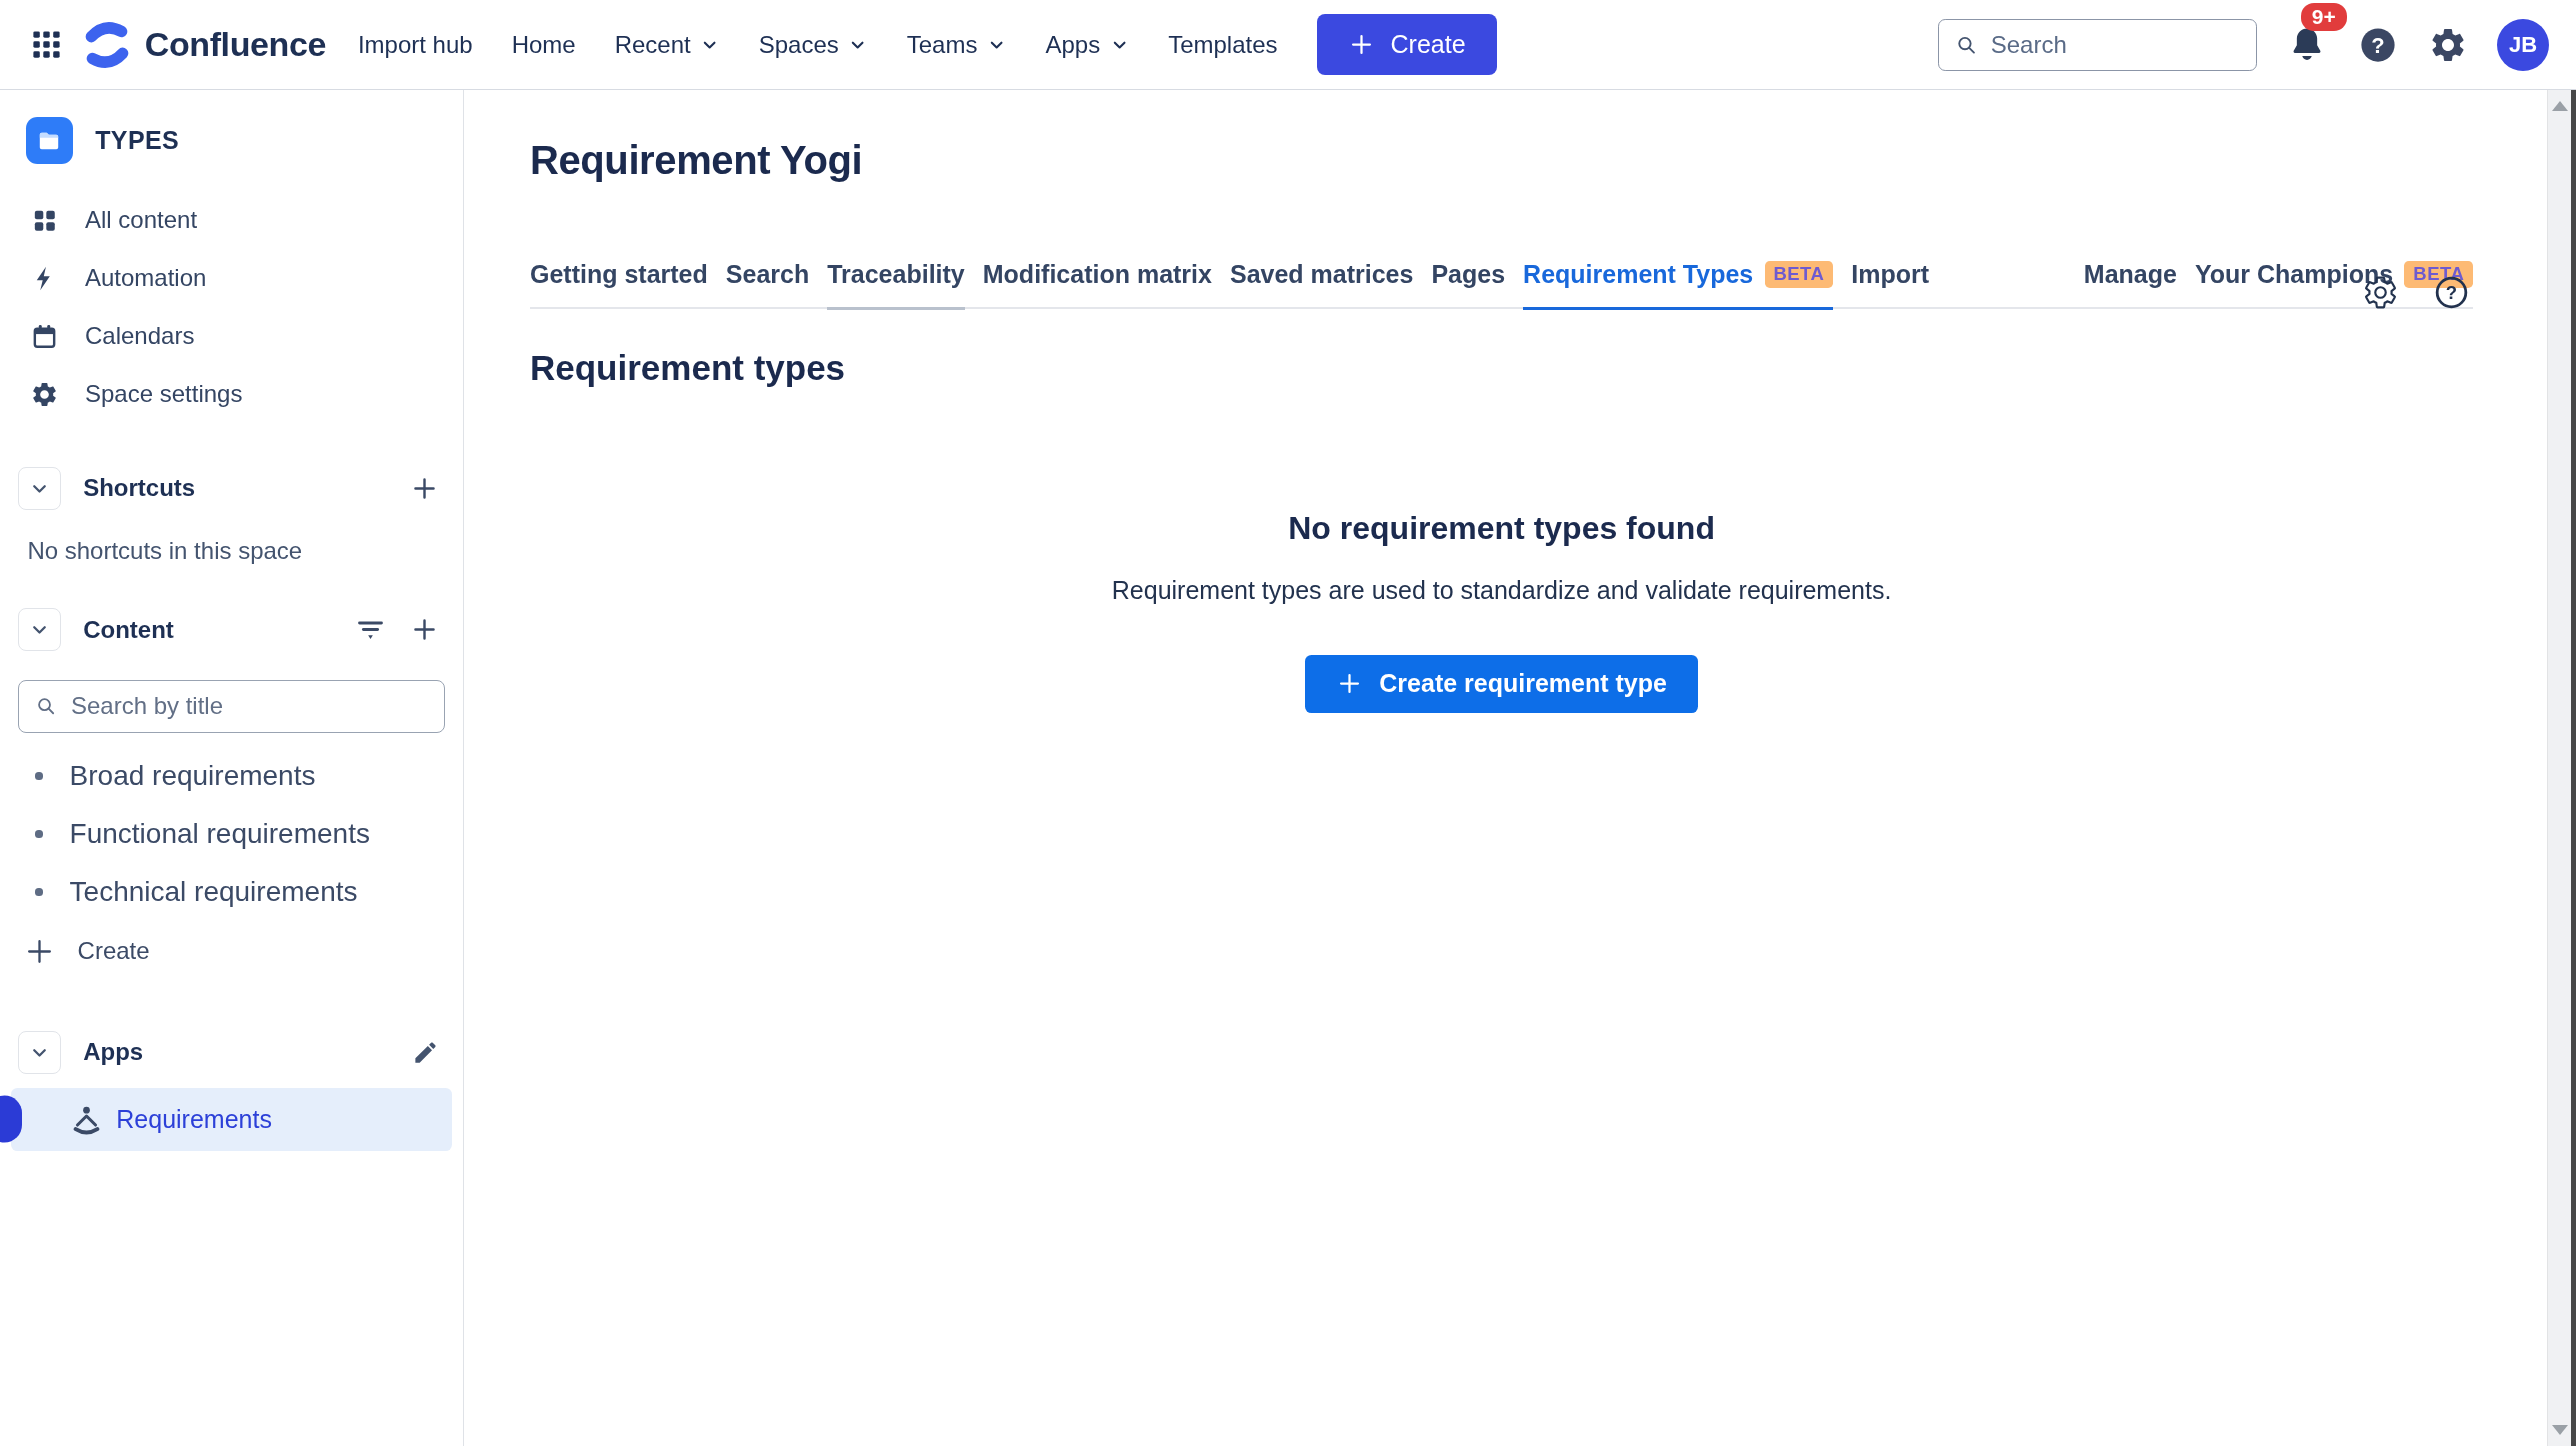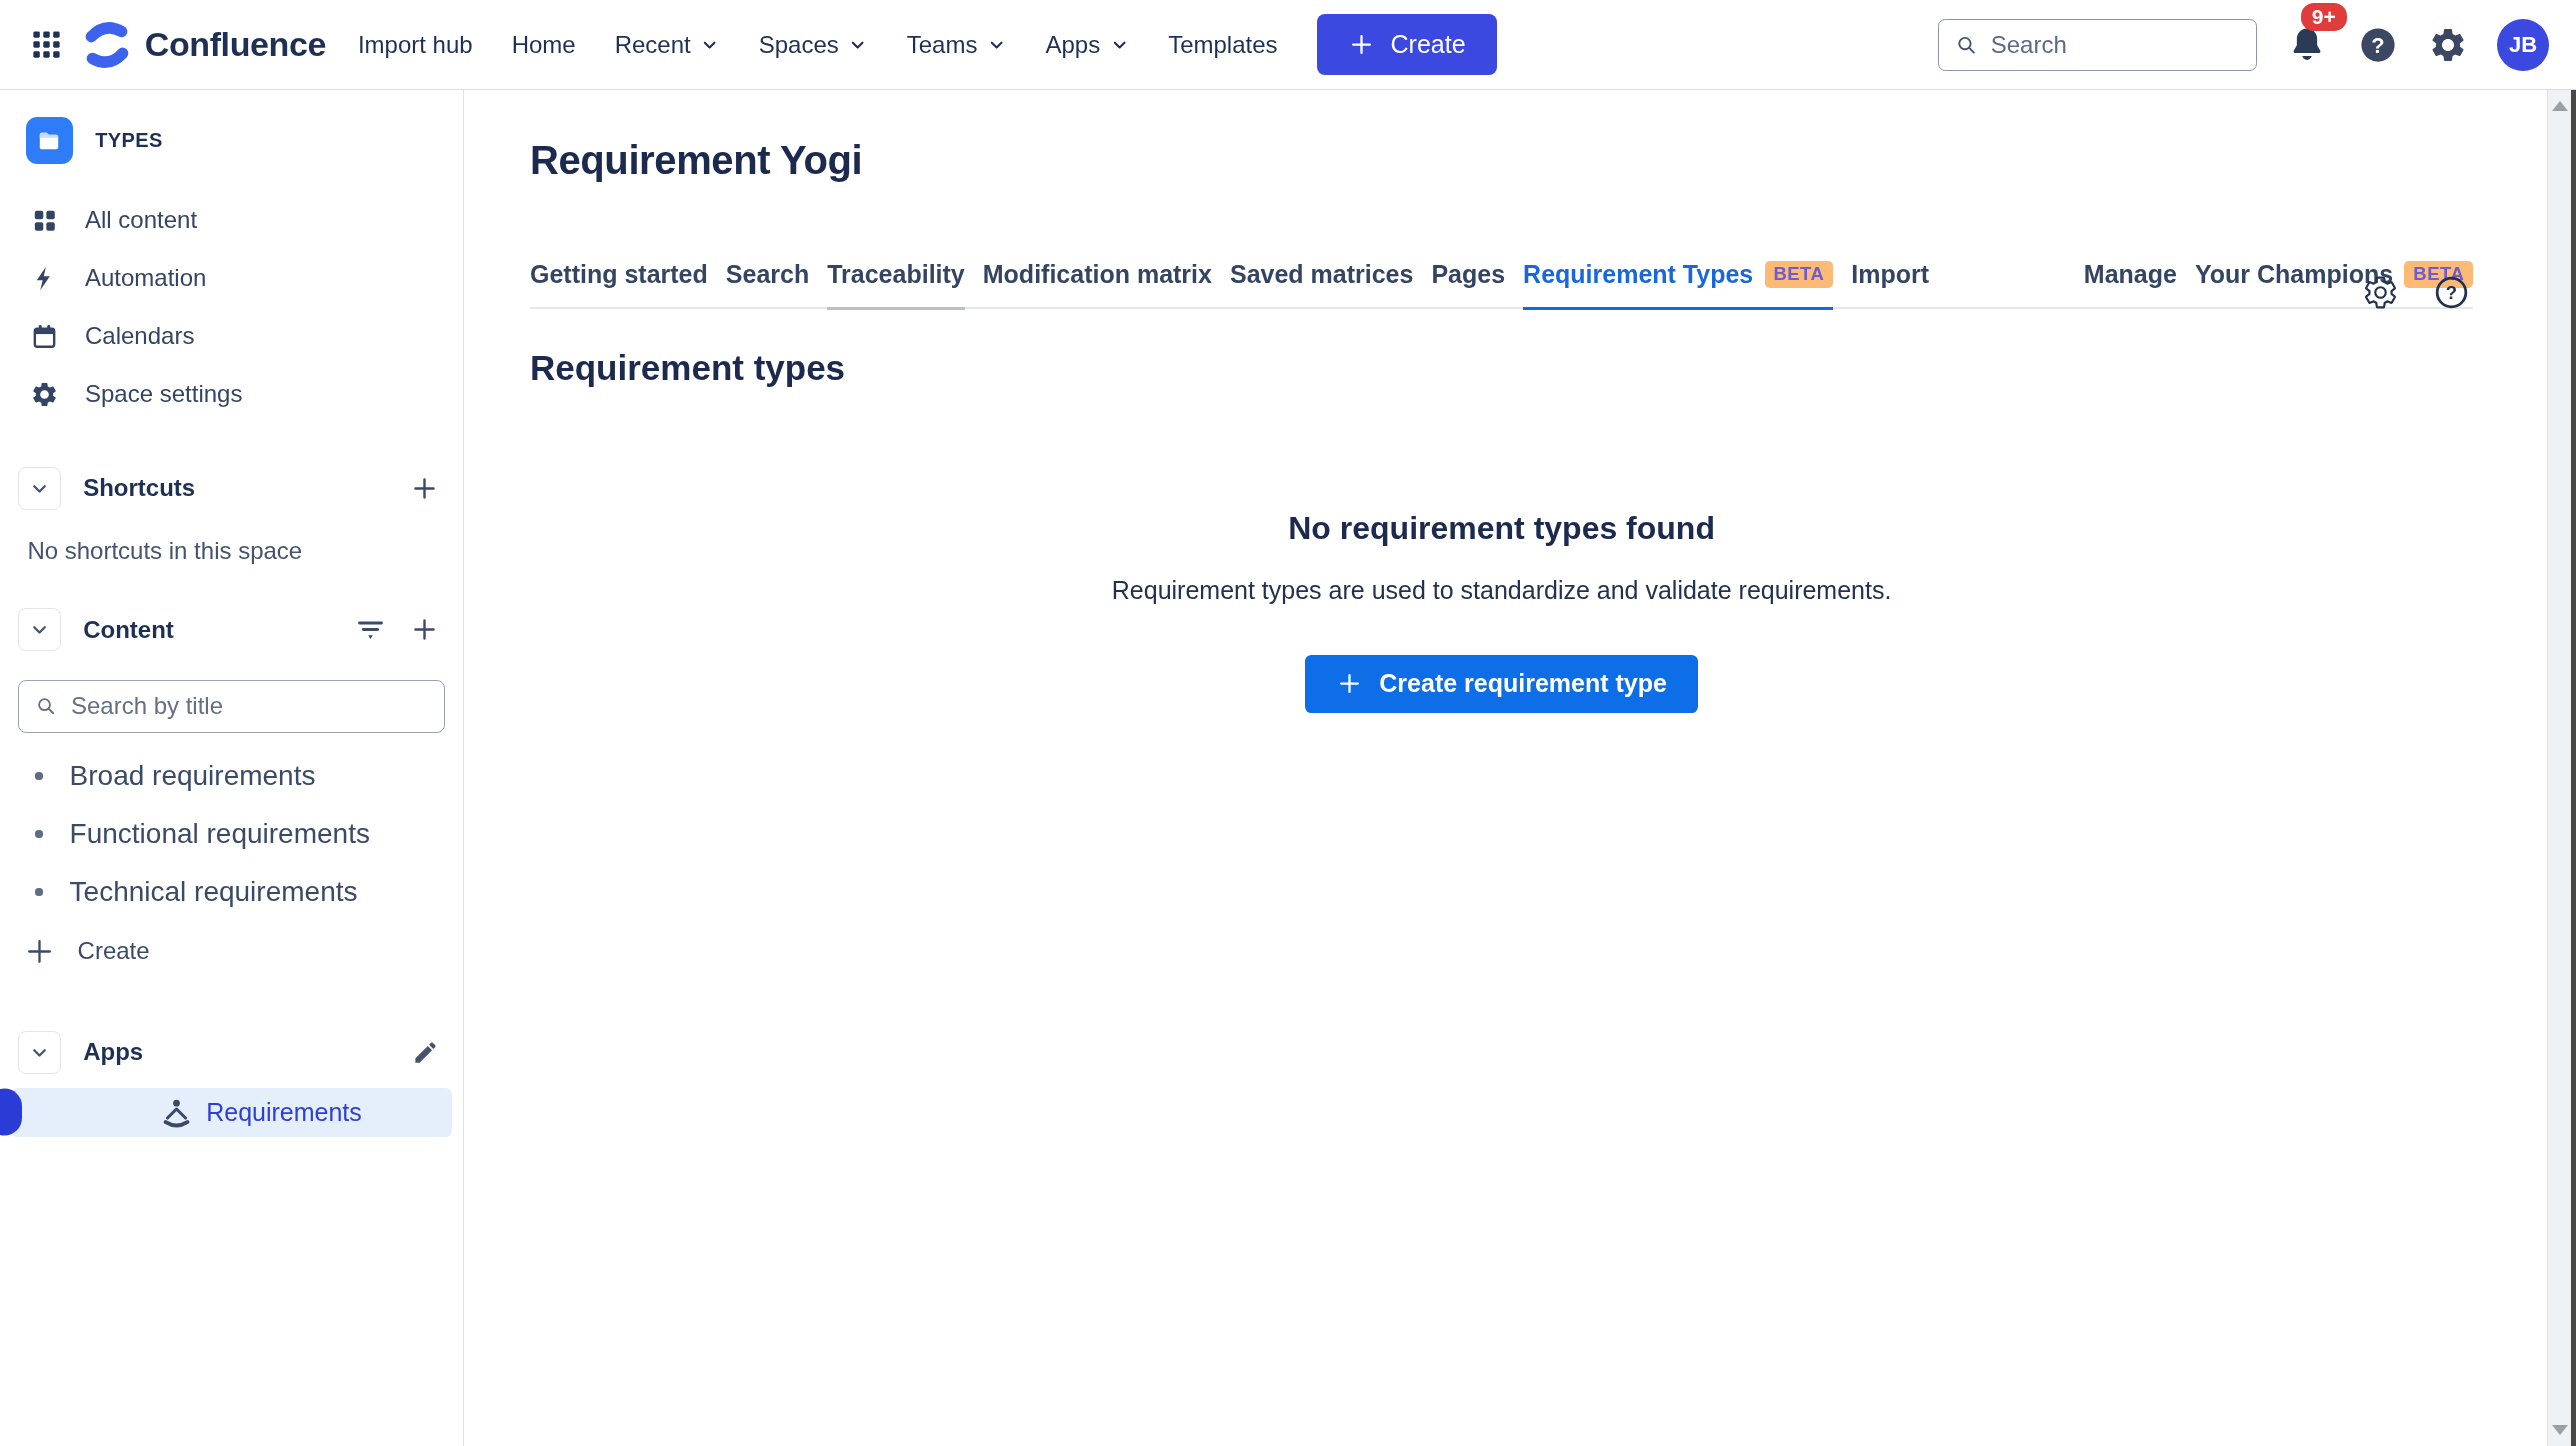--- a/index.html
+++ b/index.html
@@ -53,21 +53,21 @@
   
   .sidebar {
     width: 464px; flex: 0 0 464px; border-right: 1.6px solid #DFE2E7;
     padding: 27px 17.7px 0 17.7px; position: relative; background: #fff;
   }
   .space-header { display: flex; align-items: center; gap: 22.5px; padding-left: 8px; margin-bottom: 27px; }
   .space-icon {
     width: 47px; height: 47px; border-radius: 11.3px; background: #2E7CF8;
     display: flex; align-items: center; justify-content: center; flex: 0 0 47px;
   }
-  .space-name { font-size: 20px; font-weight: 800; color: #1E3054; letter-spacing: 0.4px; }
+  .space-name { font-size: 25px; font-weight: 800; color: #1E3054; letter-spacing: 0.4px; }
   .snav-item {
     display: flex; align-items: center; gap: 24px; height: 58px; padding-left: 11.3px;
     border-radius: 6.4px; cursor: pointer; color: #344563;
   }
   .snav-item .label { font-size: 24px; color: #344563; }
   .snav-icon { width: 32px; display: flex; justify-content: center; color: #344563; }
 
   .section-header { display: flex; align-items: center; margin-top: 39px; height: 52px; }
   .collapse-btn {
     width: 43px; height: 43px; border: 1.6px solid #E1E4E9; border-radius: 8px; background: #fff;
@@ -91,24 +91,23 @@
 
   .pages-list { margin-top: 14.5px; }
   .page-item { display: flex; align-items: center; height: 58px; padding-left: 17.7px; gap: 27px; cursor: pointer; border-radius: 6.4px; }
   .bullet { width: 7.2px; height: 7.2px; border-radius: 50%; background: #5E6C84; flex: 0 0 7.2px; }
   .page-item .label { font-size: 28px; color: #3B4A66; }
 
   .create-row { display: flex; align-items: center; gap: 22.5px; height: 60px; padding-left: 6.4px; color: #3B4A66; cursor: pointer; }
   .create-row .label { font-size: 24px; color: #3B4A66; }
 
   .app-item {
-    position: relative; margin: 9.7px -6.4px 0 -6.4px; height: 49px; border-radius: 6.4px;
+    position: relative; margin: 9.7px -6.4px 0 -6.4px; height: 63px; border-radius: 6.4px;
     background: #E5EEFB; display: flex; align-items: center; gap: 12px; padding-left: 58px;
     cursor: pointer;
-    justify-content: center;
   }
   .app-item .label { font-size: 25px; color: #2C40D8; }
   .app-pill {
     position: absolute; left: -24px; top: 50%; transform: translateY(-50%);
     width: 35px; height: 47px; border-radius: 17.7px; background: #2B3BD6;
   }
 
   
   .main { flex: 1; position: relative; padding: 48px 74px 0 66px; min-width: 0; background: #fff; }
   .page-title { font-size: 40px; font-weight: 700; color: #1B2A4E; letter-spacing: -0.4px; }

